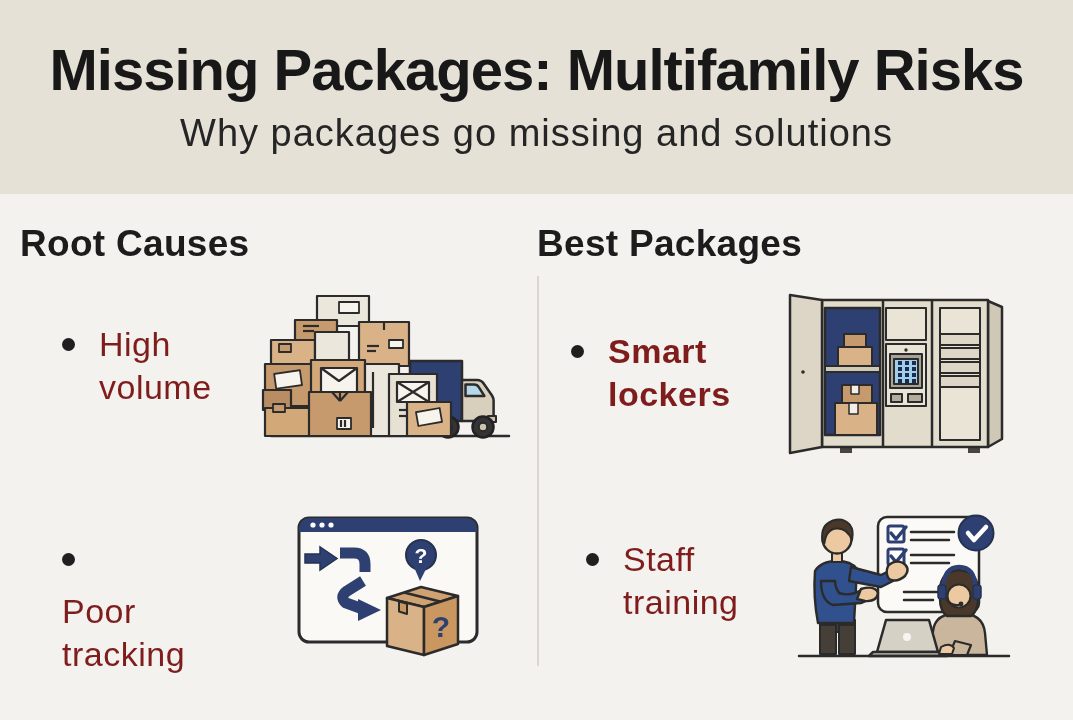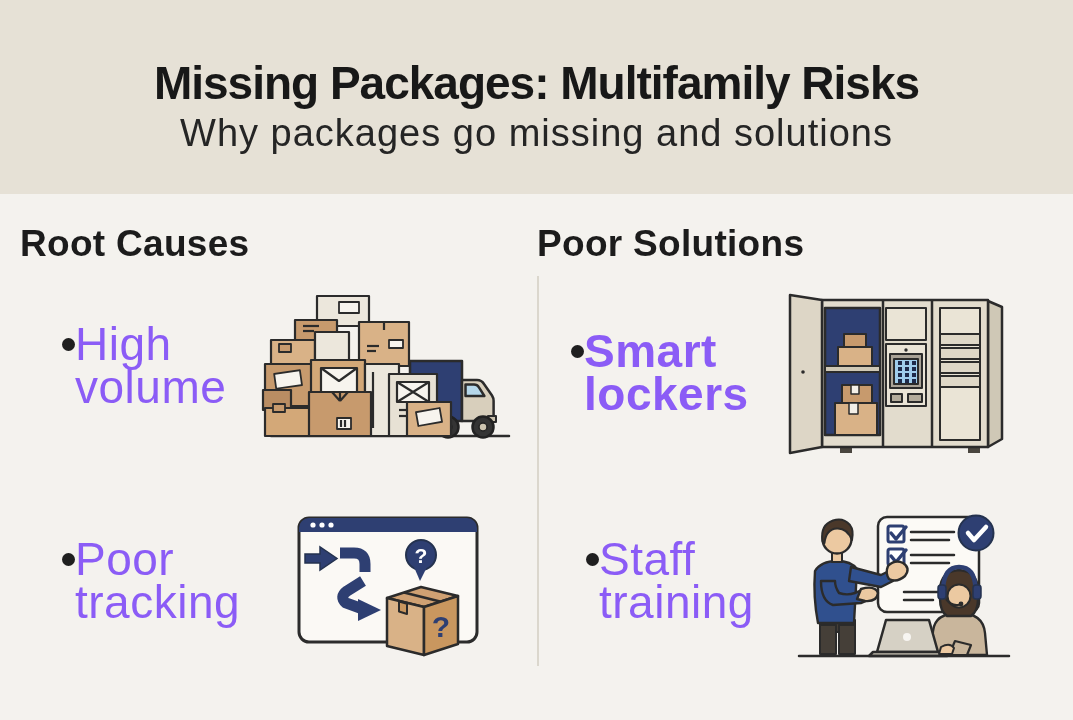--- a/index.html
+++ b/index.html
@@ -7,48 +7,48 @@
     position:relative;width:1073px;height:720px;overflow:hidden;
     background:var(--body-background,#f4f2ee);
     font-family:"Liberation Sans",sans-serif;
     color:var(--text-color,#1f1f1f);
   }
   .header-band{
     position:absolute;left:0;top:0;width:100%;height:194px;
     background:var(--header-background,#e6e1d6);
   }
   .page-title{
-    position:absolute;left:0;top:56px;width:100%;text-align:center;
-    font-size:46px;font-weight:700;letter-spacing:-1px;color:#181818;
+    position:absolute;left:0;top:36px;width:100%;text-align:center;
+    font-size:58px;font-weight:700;letter-spacing:-1px;color:#181818;
   }
   .page-subtitle{
     position:absolute;left:0;top:112px;width:100%;text-align:center;
     font-size:38px;font-weight:400;letter-spacing:1px;color:#252525;
   }
   .col-heading{
     position:absolute;width:520px;text-align:left;
     font-size:37px;font-weight:700;letter-spacing:.3px;color:#1c1c1c;
   }
   .col-heading.left{left:20px;top:223px;}
   .col-heading.right{left:537px;top:223px;}
   .column-divider{
     position:absolute;left:537px;top:276px;width:2px;height:390px;
     background:var(--divider,#dbd7cd);
   }
   .bullet{
-    position:absolute;display:flex;
-    font-size:46px;line-height:43px;letter-spacing:.5px;color:#8b5cf6;
+    position:absolute;display:flex;gap:24px;
+    font-size:34px;line-height:43px;letter-spacing:.5px;color:#7f1d1d;
   }
   .bullet .dot{
     flex:none;width:13px;height:13px;border-radius:50%;
     background:#1f1f1f;margin-top:15px;
   }
   .bullet .label{white-space:pre-line;}
   #item-high-volume{left:62px;top:323px;}
-  #item-poor-tracking{left:62px;top:538px;}
+  #item-poor-tracking{left:62px;top:538px;flex-direction:column;}
   #item-smart-lockers{left:571px;top:330px;font-weight:bold;}
   #item-staff-training{left:586px;top:538px;}
   .illus{position:absolute;}
   #illus-boxes{left:255px;top:288px;width:260px;height:180px;}
   #illus-locker{left:780px;top:290px;width:240px;height:175px;}
   #illus-tracking{left:292px;top:508px;width:190px;height:152px;}
   #illus-training{left:791px;top:503px;width:225px;height:165px;}
   .navy{fill:var(--accent-navy,#2e3f72);}
   .navy-stroke{stroke:var(--accent-navy,#2e3f72);}
   .shirt{fill:var(--shirt-blue,#30508e);}
@@ -58,21 +58,21 @@
 <body>
 
 <div class="stage">
 
   <div class="header-band">
     <div class="page-title">Missing Packages: Multifamily Risks</div>
     <div class="page-subtitle">Why packages go missing and solutions</div>
   </div>
 
   <div class="col-heading left">Root Causes</div>
-  <div class="col-heading right">Poor Solutions</div>
+  <div class="col-heading right">Best Packages</div>
 
   <div class="column-divider"></div>
 
   <div class="bullet" id="item-high-volume">
     <span class="dot"></span>
     <span class="label">High
 volume</span>
   </div>
 
   <div class="bullet" id="item-poor-tracking">

